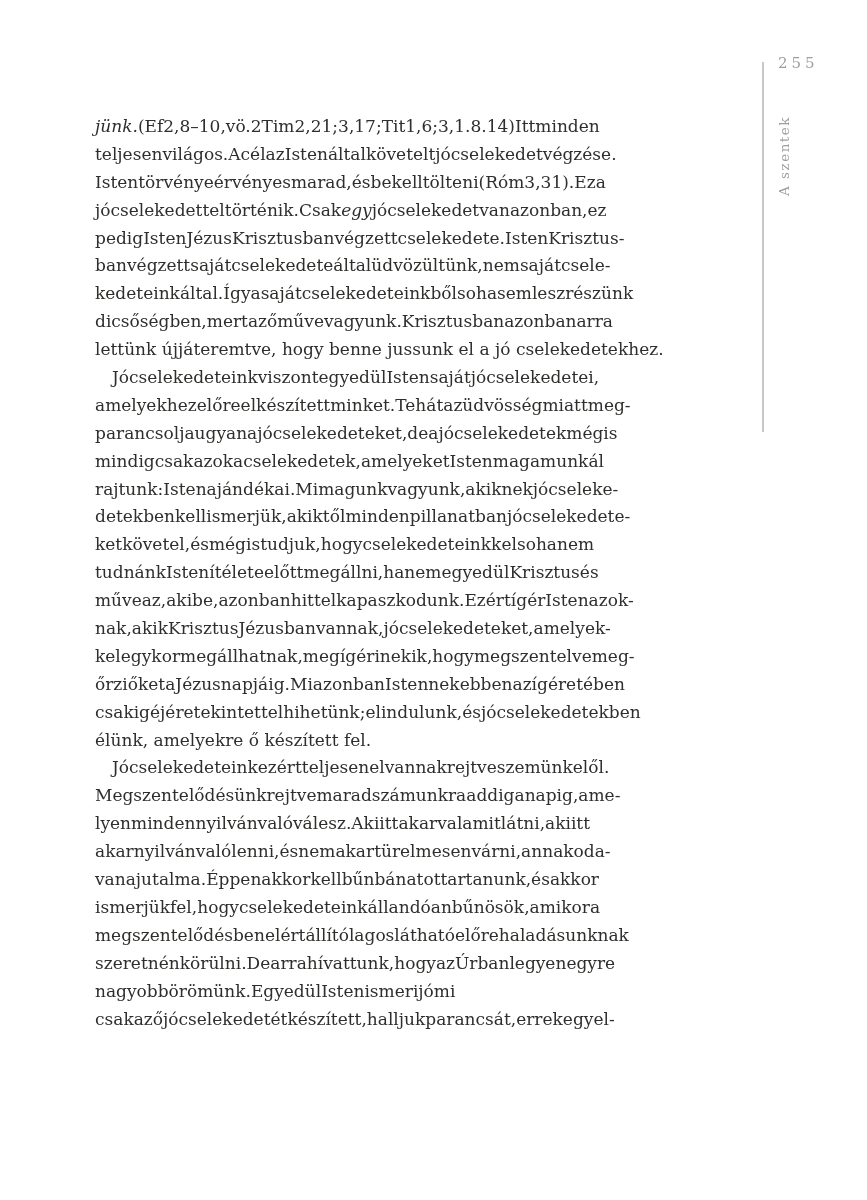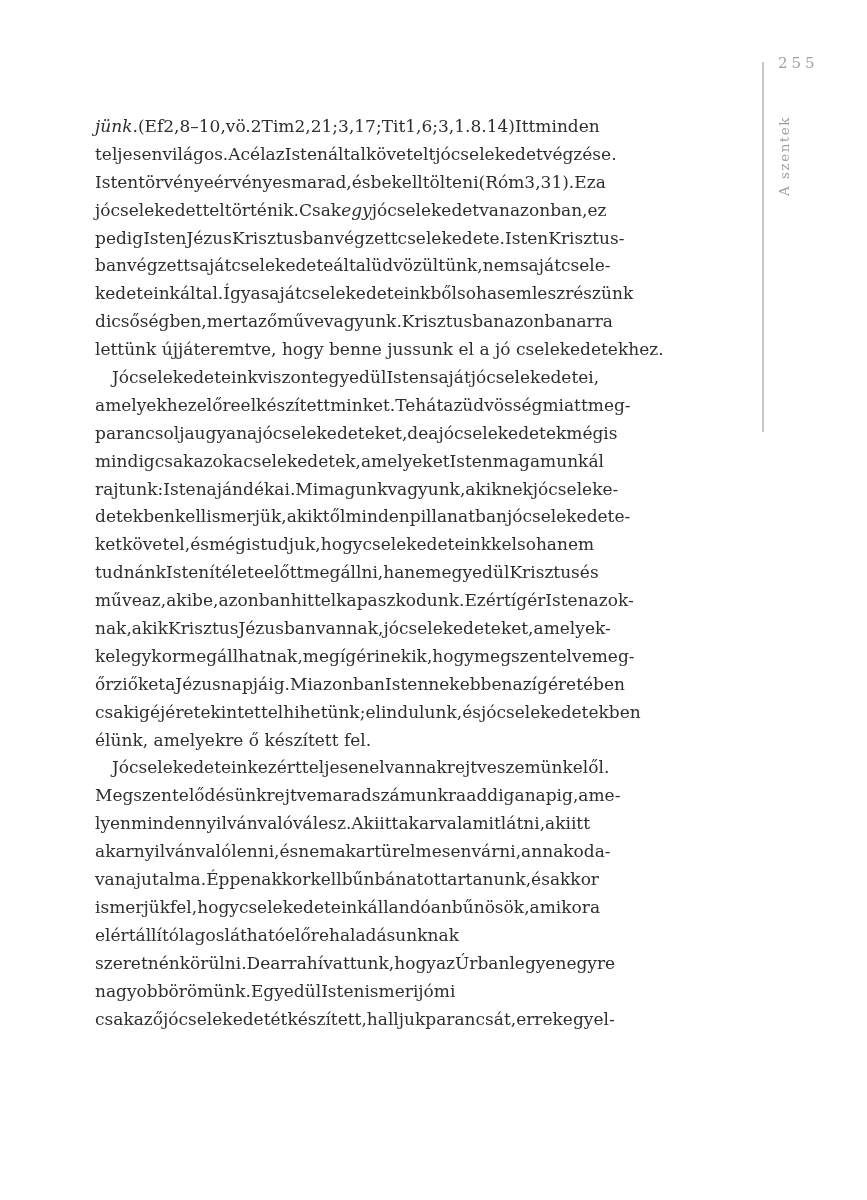--- a/index.html
+++ b/index.html
@@ -390,20 +390,21 @@
         <span>ismerjük</span>
         <span>fel,</span>
         <span>hogy</span>
         <span>cselekedeteink</span>
         <span>állandóan</span>
         <span>bűnösök,</span>
         <span>amikor</span>
         <span>a</span>
       </div>
       <div class="line just">
+        <span>megszentelődésben</span>
         <span>elért</span>
         <span>állítólagos</span>
         <span>látható</span>
         <span>előrehaladásunknak</span>
       </div>
       <div class="line just">
         <span>szeretnénk</span>
         <span>örülni.</span>
         <span>De</span>
         <span>arra</span>

